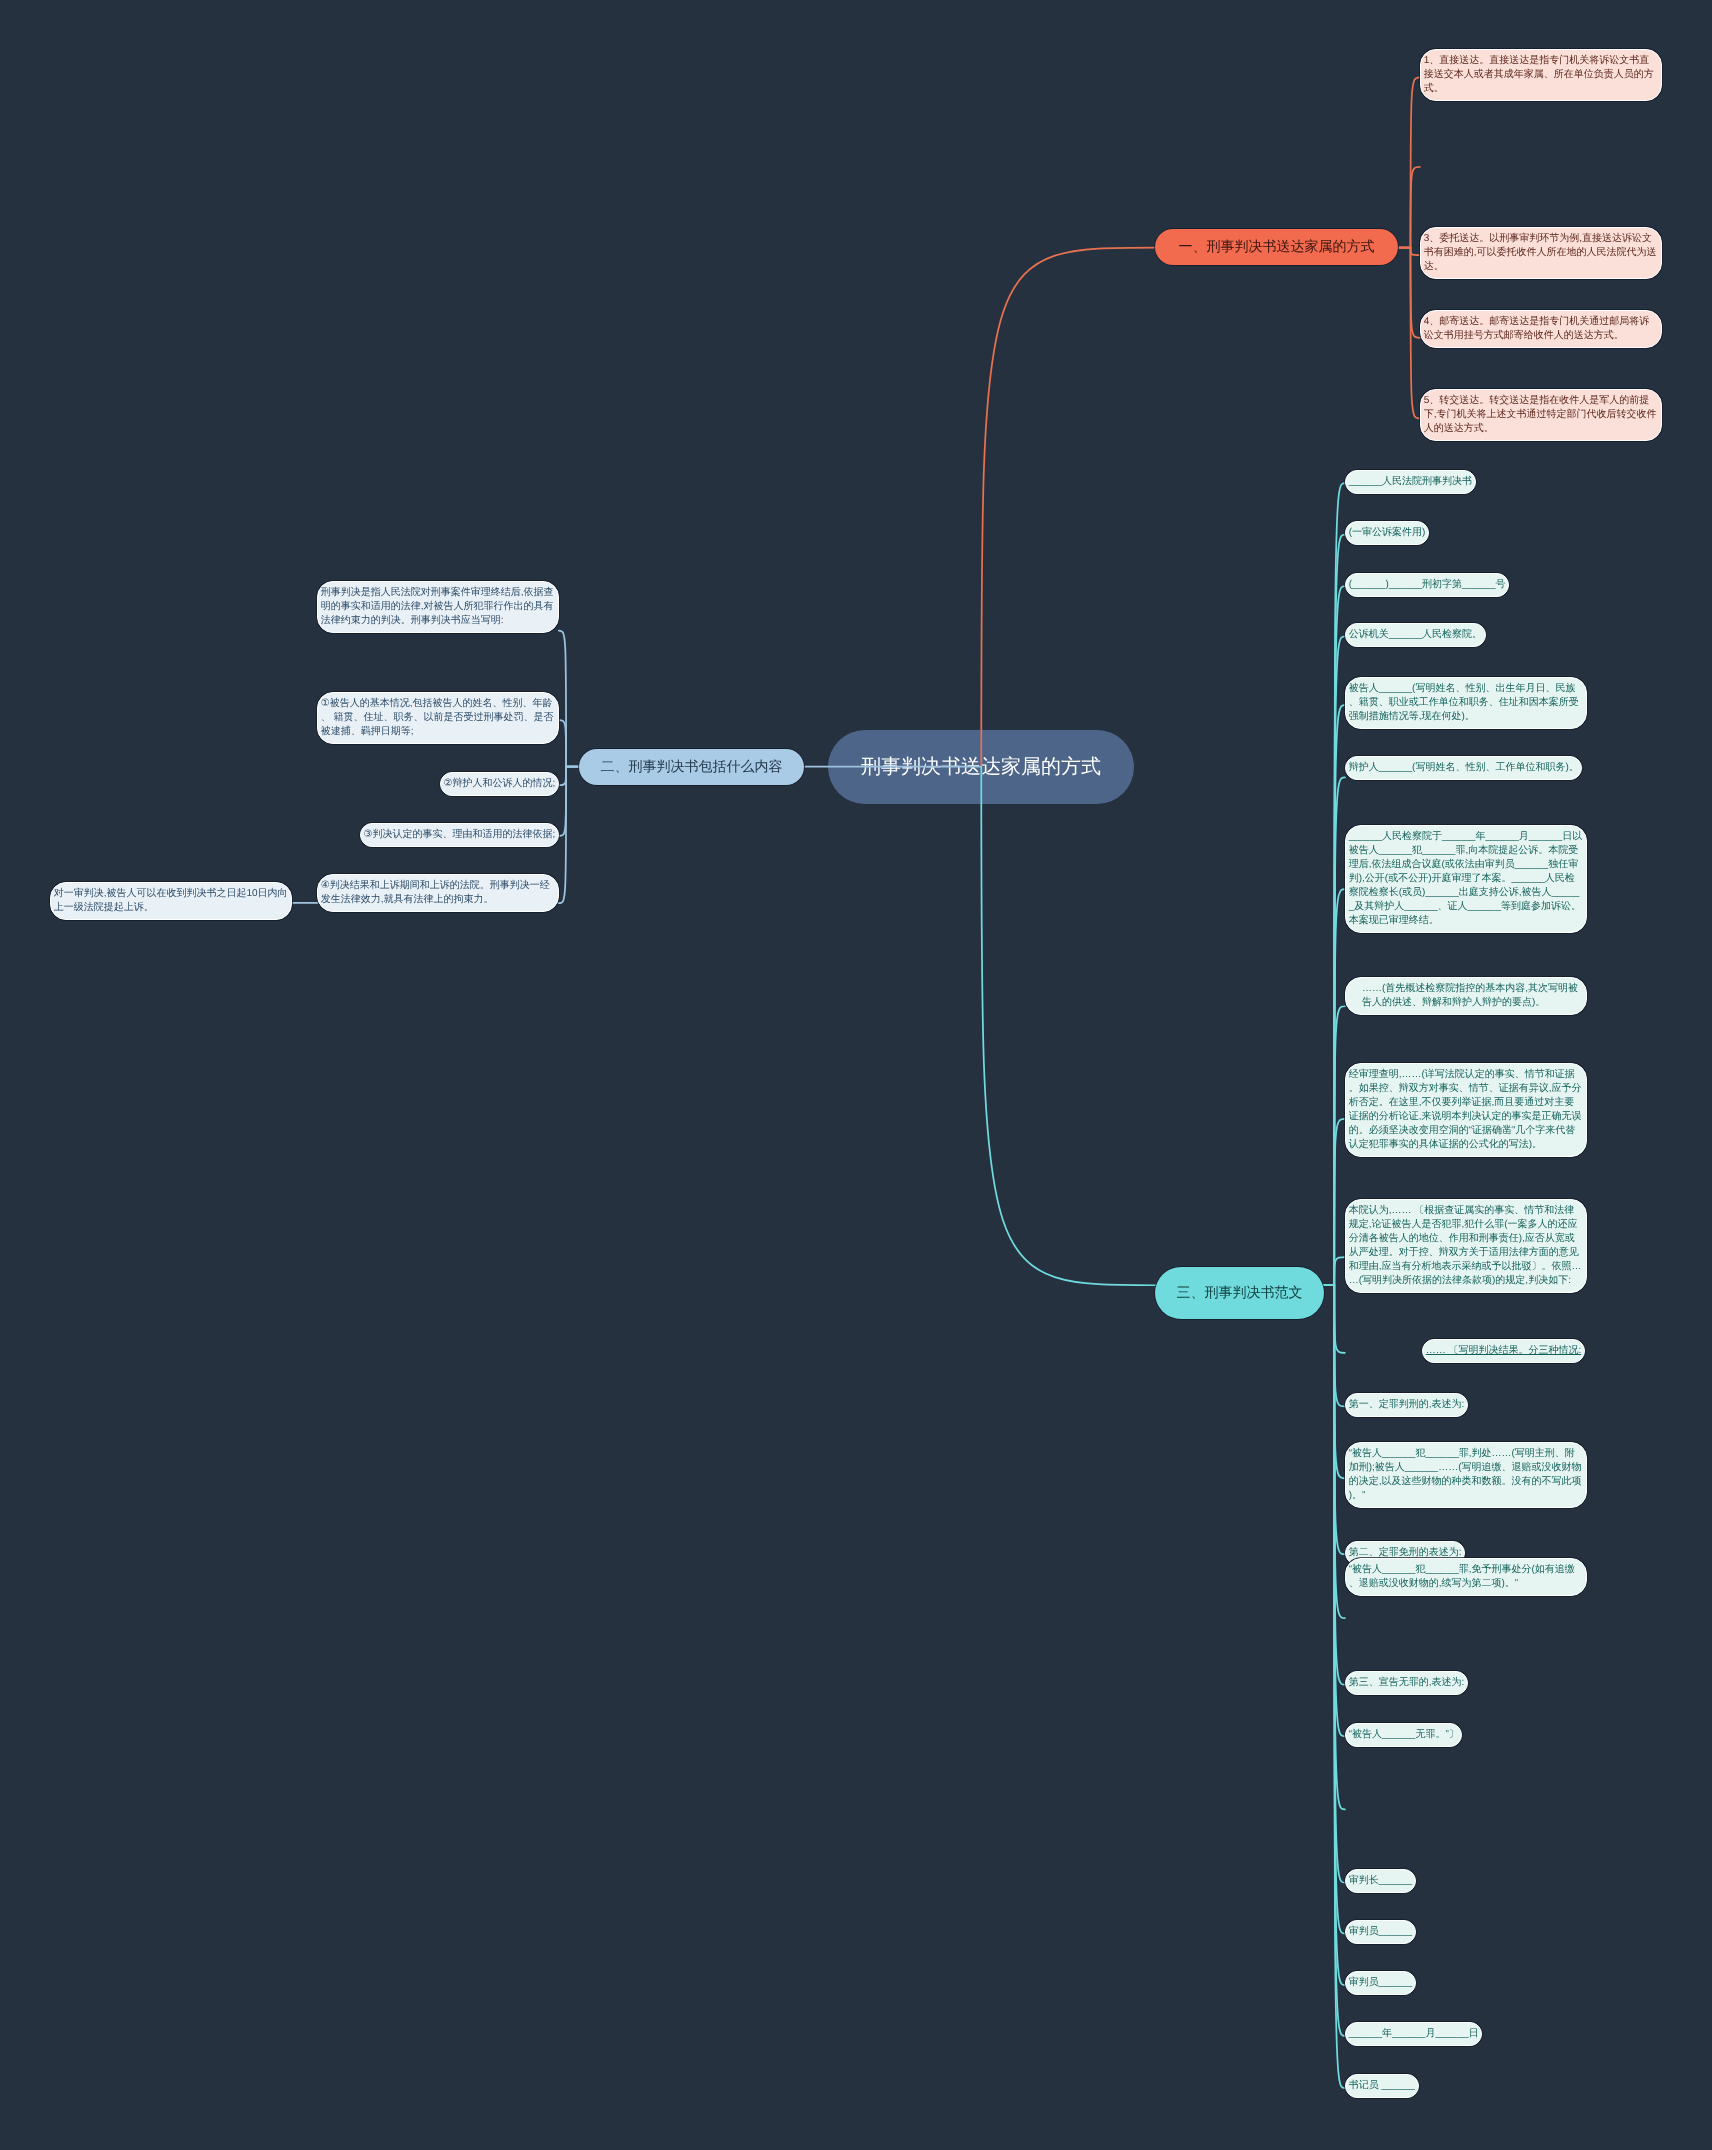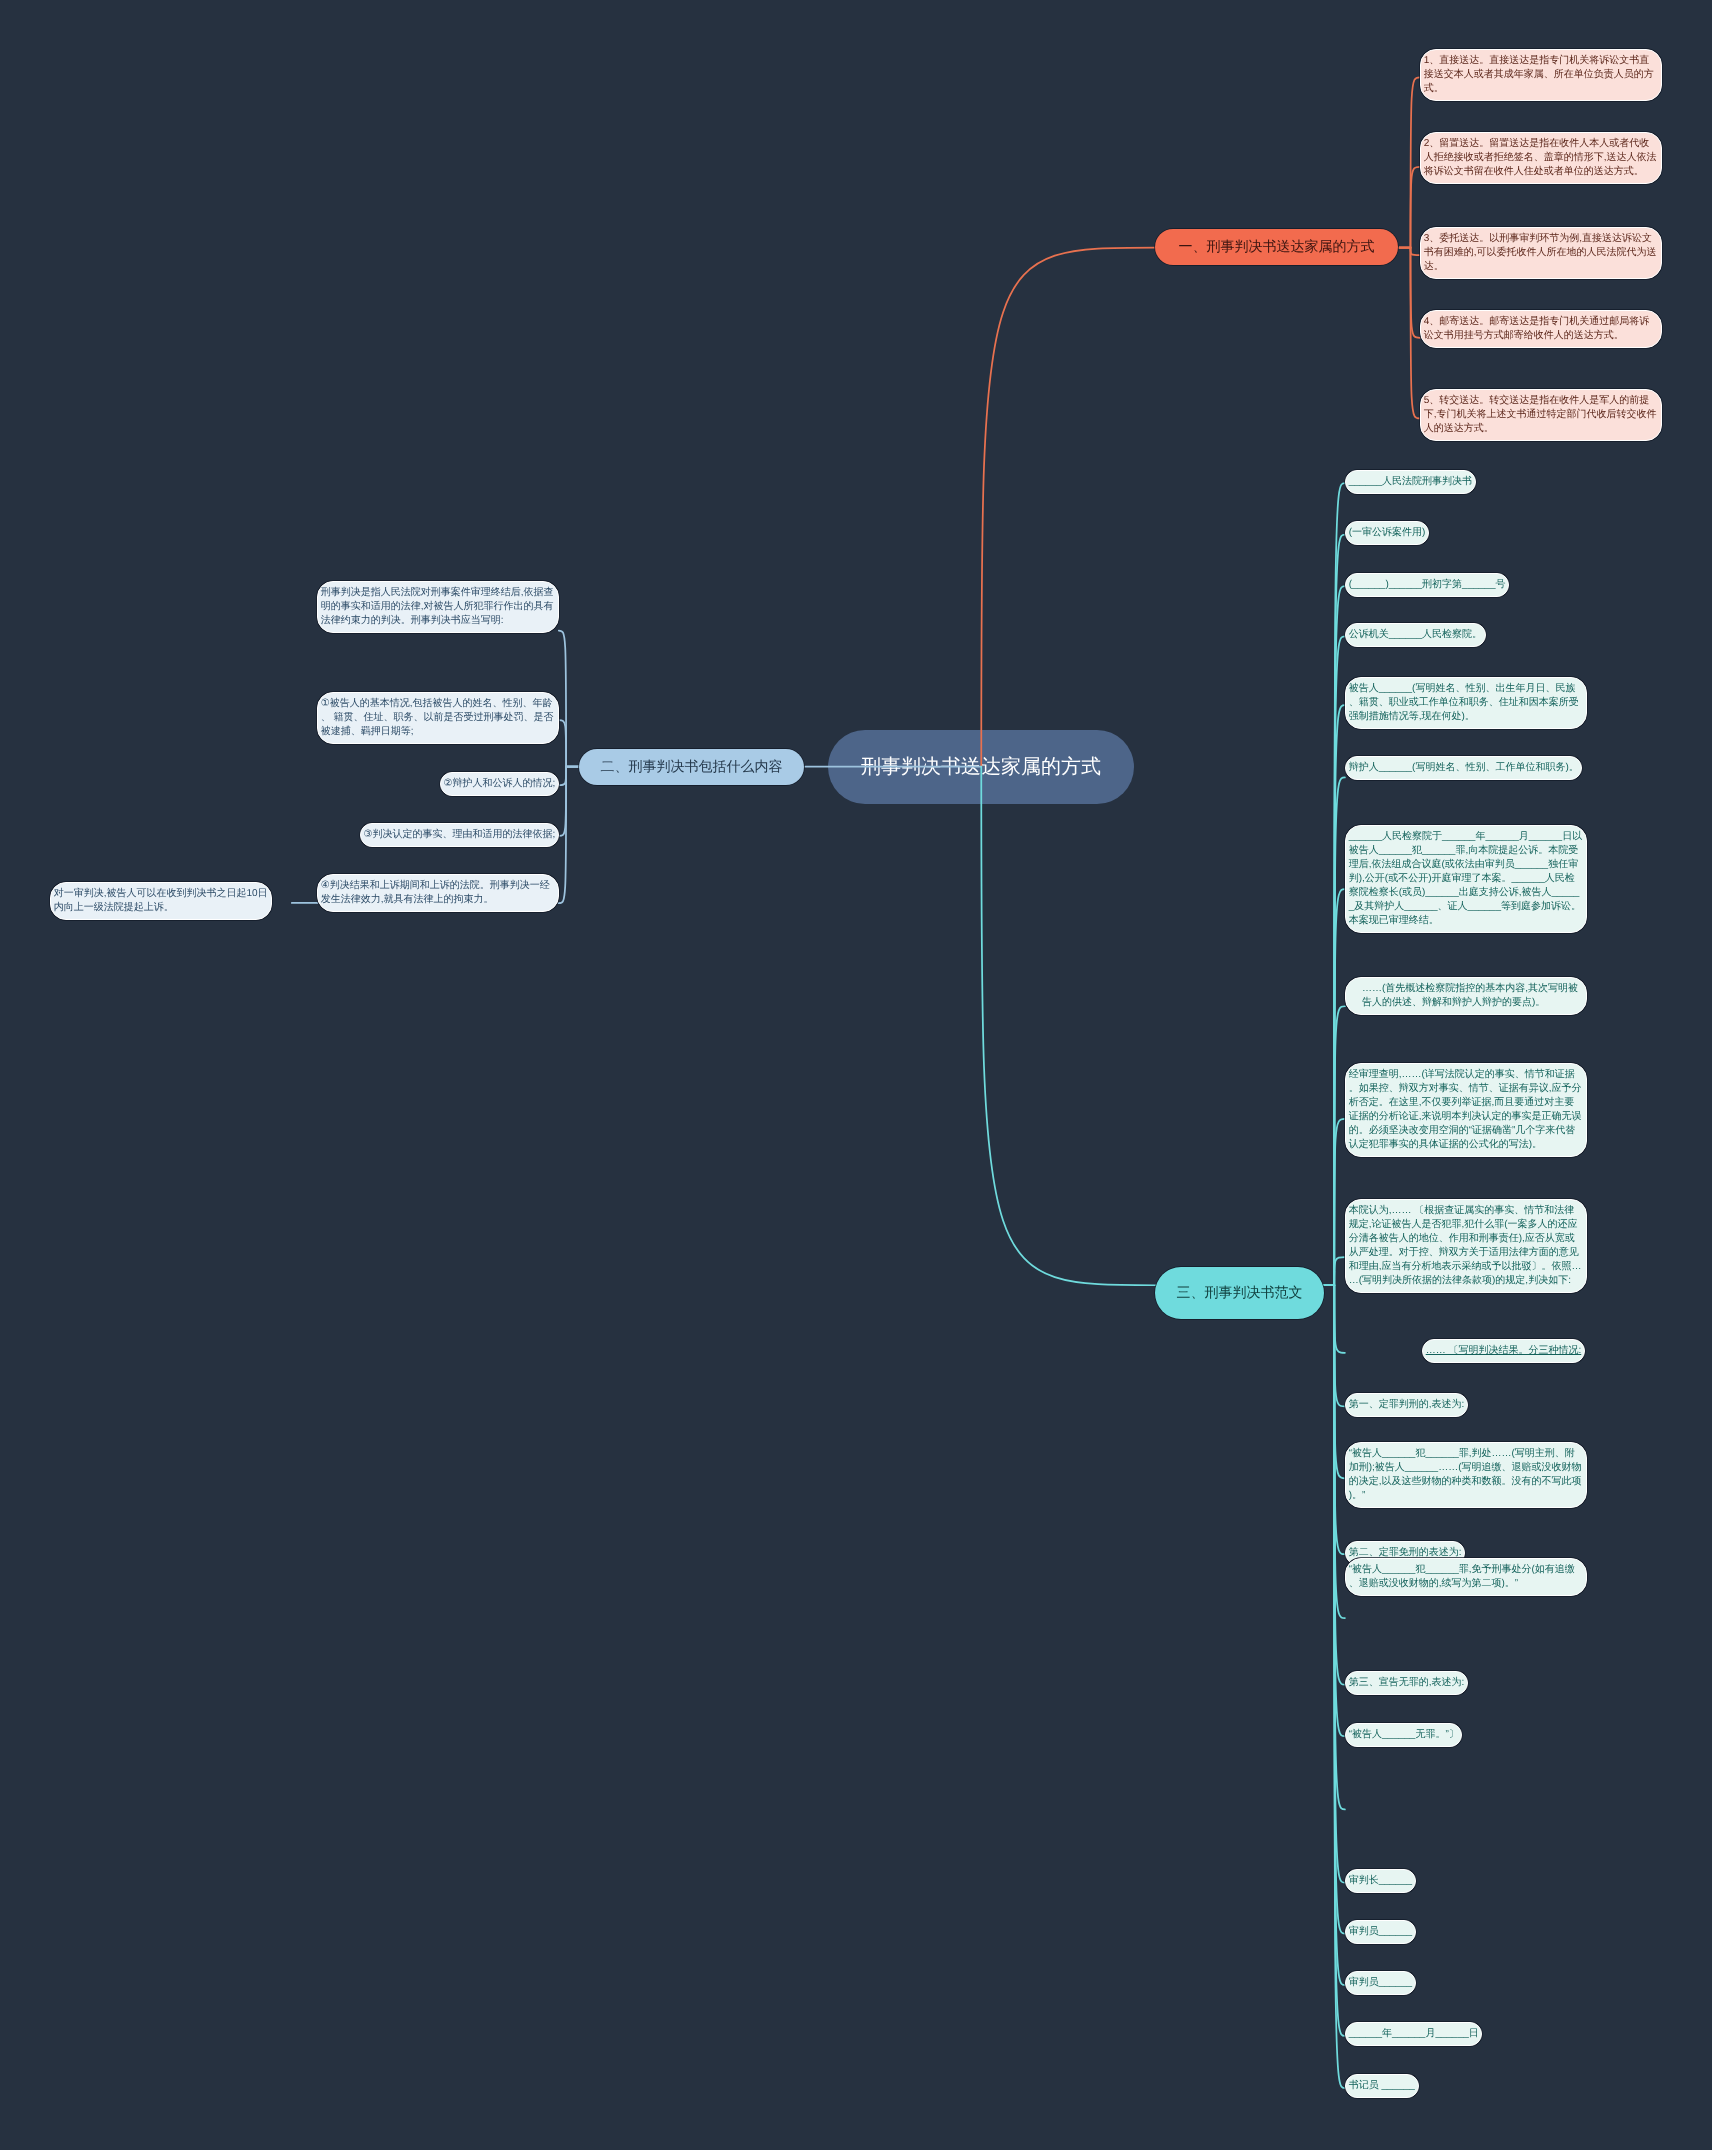--- a/index.html
+++ b/index.html
@@ -63,31 +63,30 @@
 <path d="M1979.0,1921.0 L1994.0,1921.0 C1994.0,2704.5 1994.0,2704.5 2010.0,2704.5" stroke="#6fdbdd" stroke-width="2.6"></path>
 <path d="M1979.0,1921.0 L1994.0,1921.0 C1994.0,2814.0 1994.0,2814.0 2010.0,2814.0" stroke="#6fdbdd" stroke-width="2.6"></path>
 <path d="M1979.0,1921.0 L1994.0,1921.0 C1994.0,2890.0 1994.0,2890.0 2010.0,2890.0" stroke="#6fdbdd" stroke-width="2.6"></path>
 <path d="M1979.0,1921.0 L1994.0,1921.0 C1994.0,2967.0 1994.0,2967.0 2010.0,2967.0" stroke="#6fdbdd" stroke-width="2.6"></path>
 <path d="M1979.0,1921.0 L1994.0,1921.0 C1994.0,3043.0 1994.0,3043.0 2010.0,3043.0" stroke="#6fdbdd" stroke-width="2.6"></path>
 <path d="M1979.0,1921.0 L1994.0,1921.0 C1994.0,3121.0 1994.0,3121.0 2010.0,3121.0" stroke="#6fdbdd" stroke-width="2.6"></path>
 </svg>
 <div class="node root" style="left:828px;top:730px;width:306px;height:74px;">刑事判决书送达家属的方式</div>
 <div class="node pill or" style="left:1155px;top:229px;width:243px;height:36px;">一、刑事判决书送达家属的方式</div>
 <div class="node leaf or" style="left:1420px;top:49px;width:242px;">1、直接送达。直接送达是指专门机关将诉讼文书直接送交本人或者其成年家属、所在单位负责人员的方式。</div>
-<div class="node leaf or" style="left:1420px;top:132px;width:242px;">2、留置送达。留置送达是指在收件人本人或者代收人拒绝接收或者拒绝签名、盖章的情形下,送达人依法将诉讼文书留在收件人住处或者单位的送达方式。</div>
 <div class="node leaf or" style="left:1420px;top:227px;width:242px;">3、委托送达。以刑事审判环节为例,直接送达诉讼文书有困难的,可以委托收件人所在地的人民法院代为送达。</div>
 <div class="node leaf or" style="left:1420px;top:310px;width:242px;">4、邮寄送达。邮寄送达是指专门机关通过邮局将诉讼文书用挂号方式邮寄给收件人的送达方式。</div>
 <div class="node leaf or" style="left:1420px;top:389px;width:242px;">5、转交送达。转交送达是指在收件人是军人的前提下,专门机关将上述文书通过特定部门代收后转交收件人的送达方式。</div>
 <div class="node pill bl" style="left:579px;top:749px;width:225px;height:36px;">二、刑事判决书包括什么内容</div>
 <div class="node leaf bl" style="right:1154px;top:581px;">刑事判决是指人民法院对刑事案件审理终结后,依据查明的事实和适用的法律,对被告人所犯罪行作出的具有法律约束力的判决。刑事判决书应当写明:</div>
 <div class="node leaf bl" style="right:1154px;top:692px;">①被告人的基本情况,包括被告人的姓名、性别、年龄、 籍贯、住址、职务、以前是否受过刑事处罚、是否被逮捕、羁押日期等;</div>
 <div class="node leaf bl" style="right:1154px;top:772px;">②辩护人和公诉人的情况;</div>
 <div class="node leaf bl" style="right:1154px;top:823px;">③判决认定的事实、理由和适用的法律依据;</div>
 <div class="node leaf bl" style="right:1154px;top:874px;">④判决结果和上诉期间和上诉的法院。刑事判决一经发生法律效力,就具有法律上的拘束力。</div>
-<div class="node leaf bl" style="left:50px;top:882px;width:222px;">对一审判决,被告人可以在收到判决书之日起10日内向上一级法院提起上诉。</div>
+<div class="node leaf bl" style="left:50px;top:882px;width:242px;">对一审判决,被告人可以在收到判决书之日起10日内向上一级法院提起上诉。</div>
 <div class="node pill cy" style="left:1155px;top:1267px;width:169px;height:52px;">三、刑事判决书范文</div>
 <div class="node leaf cy" style="left:1345px;top:470px;">______人民法院刑事判决书</div>
 <div class="node leaf cy" style="left:1345px;top:521px;">(一审公诉案件用)</div>
 <div class="node leaf cy" style="left:1345px;top:573px;">(______)______刑初字第______号</div>
 <div class="node leaf cy" style="left:1345px;top:623px;">公诉机关______人民检察院。</div>
 <div class="node leaf cy" style="left:1345px;top:677px;">被告人______(写明姓名、性别、出生年月日、民族、籍贯、职业或工作单位和职务、住址和因本案所受强制措施情况等,现在何处)。</div>
 <div class="node leaf cy" style="left:1345px;top:756px;">辩护人______(写明姓名、性别、工作单位和职务)。</div>
 <div class="node leaf cy" style="left:1345px;top:825px;">______人民检察院于______年______月______日以被告人______犯______罪,向本院提起公诉。本院受理后,依法组成合议庭(或依法由审判员______独任审判),公开(或不公开)开庭审理了本案。______人民检察院检察长(或员)______出庭支持公诉,被告人______及其辩护人______、证人______等到庭参加诉讼。本案现已审理终结。</div>
 <div class="node leaf cy" style="left:1345px;top:977px;padding-left:16px;">……(首先概述检察院指控的基本内容,其次写明被告人的供述、辩解和辩护人辩护的要点)。</div>
 <div class="node leaf cy" style="left:1345px;top:1063px;">经审理查明,……(详写法院认定的事实、情节和证据。如果控、辩双方对事实、情节、证据有异议,应予分析否定。在这里,不仅要列举证据,而且要通过对主要证据的分析论证,来说明本判决认定的事实是正确无误的。必须坚决改变用空洞的“证据确凿”几个字来代替认定犯罪事实的具体证据的公式化的写法)。</div>

